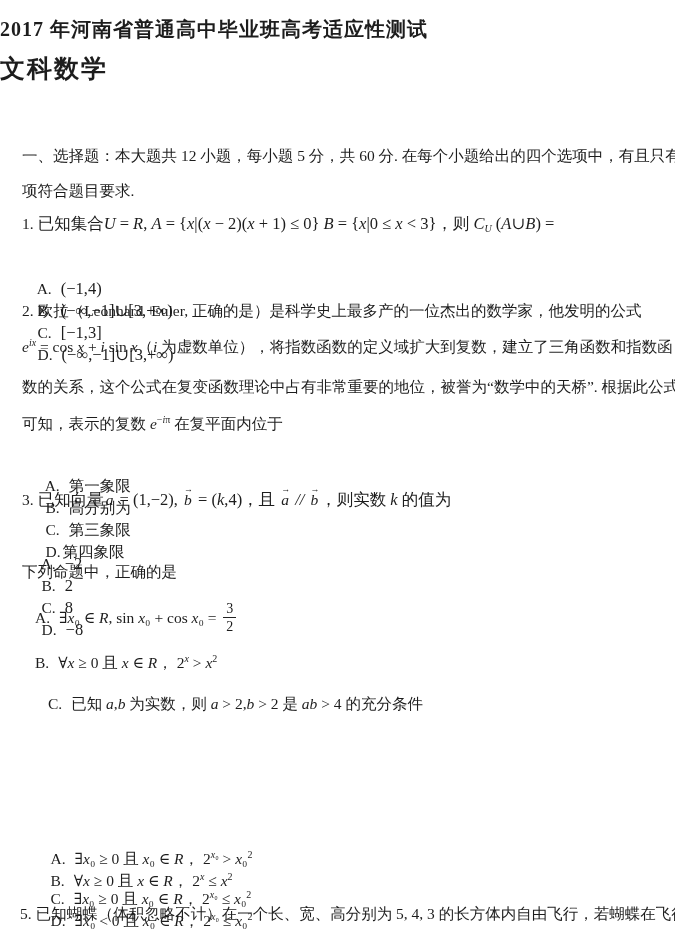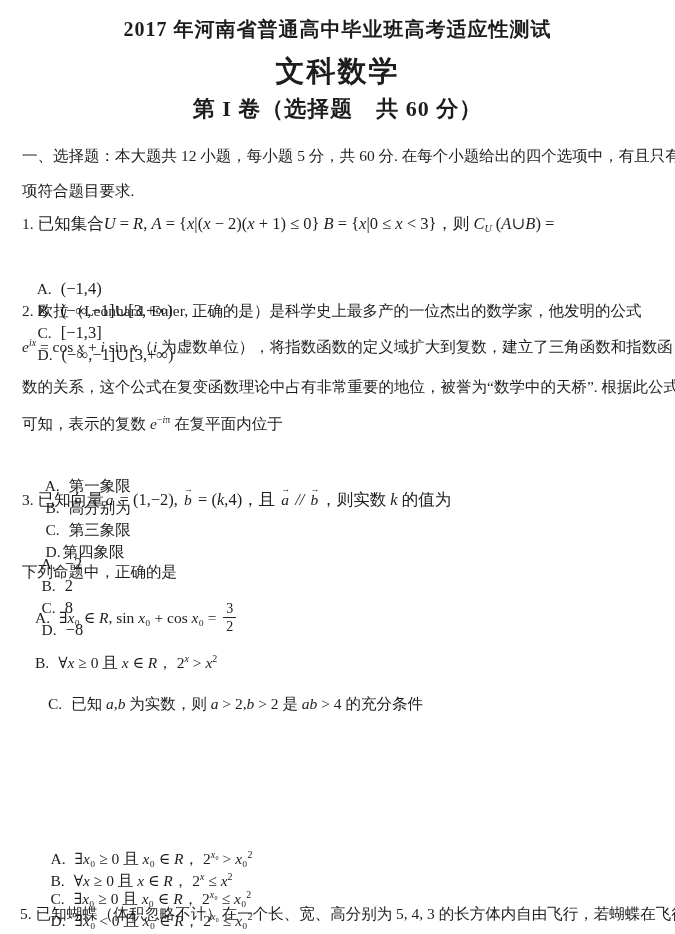--- a/index.html
+++ b/index.html
@@ -3,23 +3,23 @@
 <meta charset="utf-8">
 <style>
   *{box-sizing:border-box}
   html,body{margin:0;padding:0}
   body{
     width:675px;height:934px;position:relative;overflow:hidden;
     background:#ffffff;color:#1d1d1d;
     font-family:"Liberation Serif","DejaVu Serif",serif;
   }
   .page{position:absolute;inset:0}
-  .ctr{position:absolute;left:0;width:675px;text-align:center;font-weight:700;white-space:pre}
+  .ctr{position:absolute;left:0;width:675px;text-align:left;font-weight:700;white-space:pre}
   .title{top:16px;font-size:20px;letter-spacing:1px}
-  .subject{top:52px;font-size:29px;letter-spacing:2px}
+  .subject{top:52px;font-size:25px;letter-spacing:2px}
   .section{top:94px;font-size:22px;letter-spacing:1px}
   .ln{position:absolute;left:22px;font-size:15.5px;line-height:22px;white-space:pre}
   .qnum{margin-right:4px}
   .ol{margin-right:9px}
   .opt{display:inline}
   .w1{display:inline-block;width:292px}
   sup{font-size:10px;vertical-align:6px;line-height:0}
   sub{font-size:10px;vertical-align:-3px;line-height:0}
   .big{font-size:16.5px}
   .vec{position:relative;display:inline-block;font-style:italic;margin:0 2px;font-size:15.5px}
@@ -28,21 +28,20 @@
   .ft{display:block;border-bottom:1px solid #222;padding:0 3px;font-size:14px;line-height:17px}
   .fb{display:block;padding:0 3px;font-size:14px;line-height:17px}
 </style>
 </head>
 <body>
 
 <div class="page">
 
   <div class="ctr title">2017 年河南省普通高中毕业班高考适应性测试</div>
   <div class="ctr subject">文科数学</div>
-  <div class="ctr section">第 I 卷（选择题　共 60 分）</div>
 
   <div class="ln" style="top:145px">一、选择题：本大题共 12 小题，每小题 5 分，共 60 分. 在每个小题给出的四个选项中，有且只有一</div>
   <div class="ln" style="top:180px">项符合题目要求.</div>
 
   <div class="ln" style="top:213px"><span class="qnum">1.</span><span class="big">已知集合<i>U</i> = <i>R</i>, <i>A</i> = {<i>x</i>|(<i>x</i> − 2)(<i>x</i> + 1) ≤ 0} <i>B</i> = {<i>x</i>|0 ≤ <i>x</i> &lt; 3}，则 <i>C</i><sub><i>U</i></sub> (<i>A</i>∪<i>B</i>) =</span></div>
   <div class="ln" style="top:256px">
     <span class="opt" style="margin-right:38px"><span class="ol">A.</span><span class="big">(−1,4)</span></span>
     <span class="opt" style="margin-right:30px"><span class="ol">B.</span><span class="big">(−∞,−1]∪[3,+∞)</span></span>
     <span class="opt" style="margin-right:30px"><span class="ol">C.</span><span class="big">[−1,3]</span></span>
     <span class="opt"><span class="ol">D.</span><span class="big">(−∞,−1]∪[3,+∞)</span></span>

